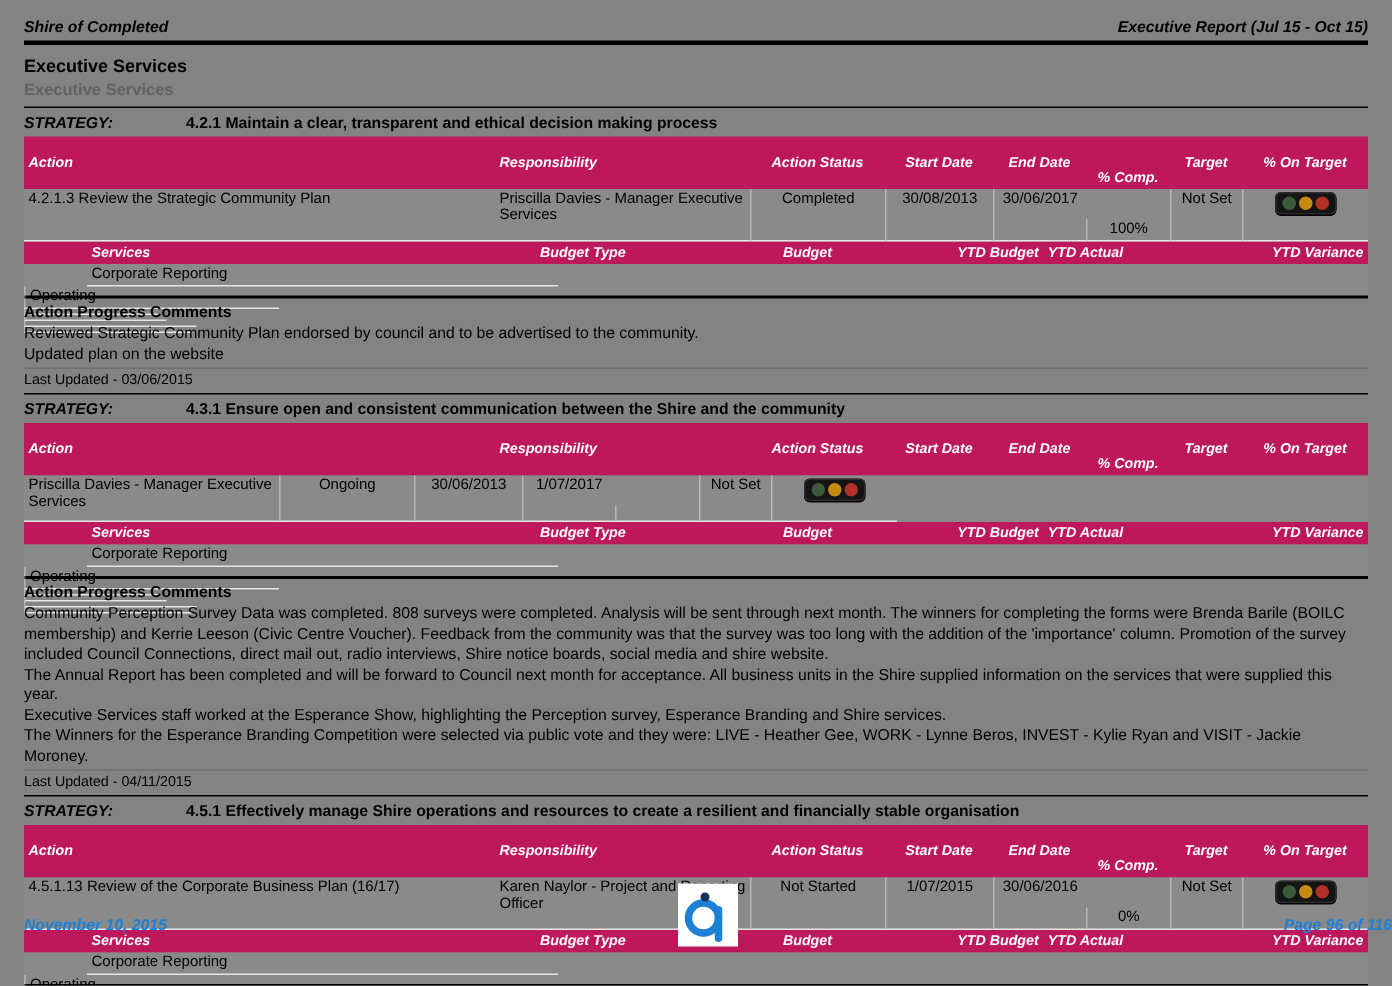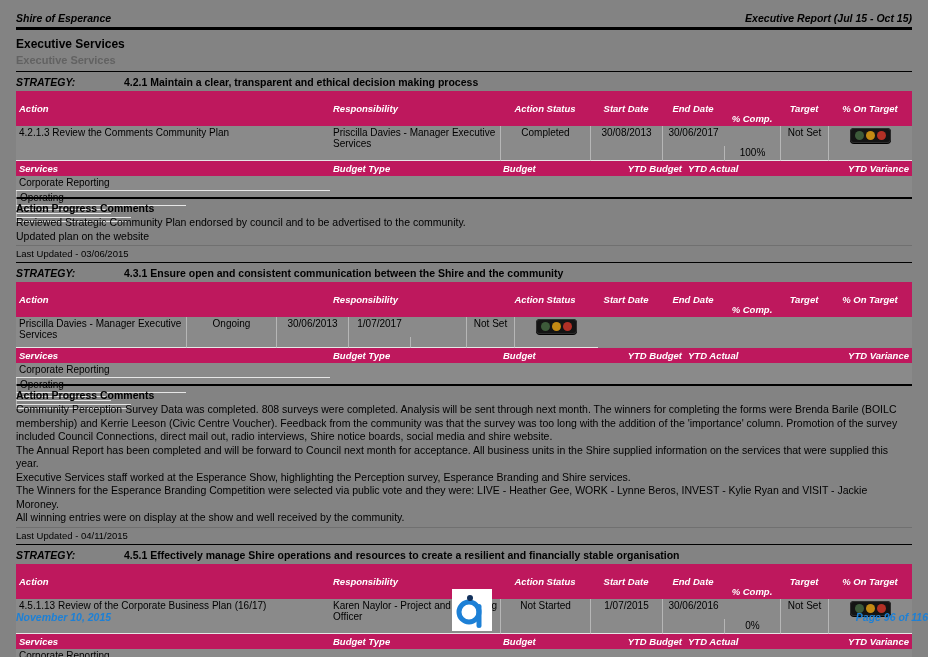--- a/index.html
+++ b/index.html
@@ -35,21 +35,21 @@
 
   .col-action{width:314px;}
   .col-resp{width:170px;}
   .col-status{width:90px;text-align:center;}
   .col-start{width:72px;text-align:center;}
   .col-end{width:62px;text-align:center;}
   .col-comp{width:56px;text-align:center;margin-top:20px;}
   .col-target{width:48px;text-align:center;}
   .col-ontarget{width:84px;text-align:center;}
 
-  .col-services{width:314px;}
+  .col-services{width:314px;margin-left:42px;}
   .col-btype{width:170px;}
   .col-budget{width:90px;text-align:left;}
   .col-ytdb{width:95px;text-align:right;}
   .col-ytda{width:115px;text-align:left;}
   .col-ytdv{width:112px;text-align:right;}
 
   .action-row{min-height:31px;}
   .services-row{height:21px;flex-direction:column;}
 
   
@@ -76,21 +76,21 @@
   .footer-page{position:absolute;right:0;bottom:8px;color:#1d80d6;font-weight:bold;font-style:italic;font-size:10.5px;}
   .footer-logo{position:absolute;left:50%;transform:translateX(-50%);bottom:0;
     width:40px;height:42px;background:#fff;display:flex;align-items:center;justify-content:center;}
 </style>
 </head>
 <body>
 
 <div class="page">
 
   <div class="report-header">
-    <span>Shire of Esperance</span>
+    <span>Shire of Completed</span>
     <span>Executive Report (Jul 15 - Oct 15)</span>
   </div>
 
   <div class="doc-title">Executive Services</div>
   <div class="doc-subtitle">Executive Services</div>
 
   <section class="strategy-section">
     <div class="strategy-row">
       <span class="strategy-label">STRATEGY:</span>
       <span class="strategy-text">4.2.1 Maintain a clear, transparent and ethical decision making process</span>
@@ -99,21 +99,21 @@
       <span class="col-action">Action</span>
       <span class="col-resp">Responsibility</span>
       <span class="col-status">Action Status</span>
       <span class="col-start">Start Date</span>
       <span class="col-end">End Date</span>
       <span class="col-comp">% Comp.</span>
       <span class="col-target">Target</span>
       <span class="col-ontarget">% On Target</span>
     </div>
     <div class="trow action-row">
-      <span class="cell col-action">4.2.1.3 Review the Comments Community Plan</span>
+      <span class="cell col-action">4.2.1.3 Review the Strategic Community Plan</span>
       <span class="cell col-resp">Priscilla Davies - Manager Executive Services</span>
       <span class="cell col-status vline">Completed</span>
       <span class="cell col-start vline">30/08/2013</span>
       <span class="cell col-end vline">30/06/2017</span>
       <span class="cell col-comp vline">100%</span>
       <span class="cell col-target vline">Not Set</span>
       <span class="cell col-ontarget vline">
         <span class="tl">
             <i class="g"></i>
             <i class="a"></i>
@@ -193,21 +193,20 @@
       <span class="cell col-ytda vline"></span>
       <span class="cell col-ytdv vline"></span>
     </div>
     <div class="comments">
       <div class="comments-title">Action Progress Comments</div>
       <div class="comment-lines">
         <div class="comment">Community Perception Survey Data was completed. 808 surveys were completed. Analysis will be sent through next month. The winners for completing the forms were Brenda Barile (BOILC membership) and Kerrie Leeson (Civic Centre Voucher). Feedback from the community was that the survey was too long with the addition of the 'importance' column. Promotion of the survey included Council Connections, direct mail out, radio interviews, Shire notice boards, social media and shire website.</div>
         <div class="comment">The Annual Report has been completed and will be forward to Council next month for acceptance. All business units in the Shire supplied information on the services that were supplied this year.</div>
         <div class="comment">Executive Services staff worked at the Esperance Show, highlighting the Perception survey, Esperance Branding and Shire services.</div>
         <div class="comment">The Winners for the Esperance Branding Competition were selected via public vote and they were: LIVE - Heather Gee, WORK - Lynne Beros, INVEST - Kylie Ryan and VISIT - Jackie Moroney.</div>
-        <div class="comment">All winning entries were on display at the show and well received by the community.</div>
       </div>
       <div class="last-updated">Last Updated - 04/11/2015</div>
     </div>
   </section>
 
   <section class="strategy-section">
     <div class="strategy-row">
       <span class="strategy-label">STRATEGY:</span>
       <span class="strategy-text">4.5.1 Effectively manage Shire operations and resources to create a resilient and financially stable organisation</span>
     </div>

